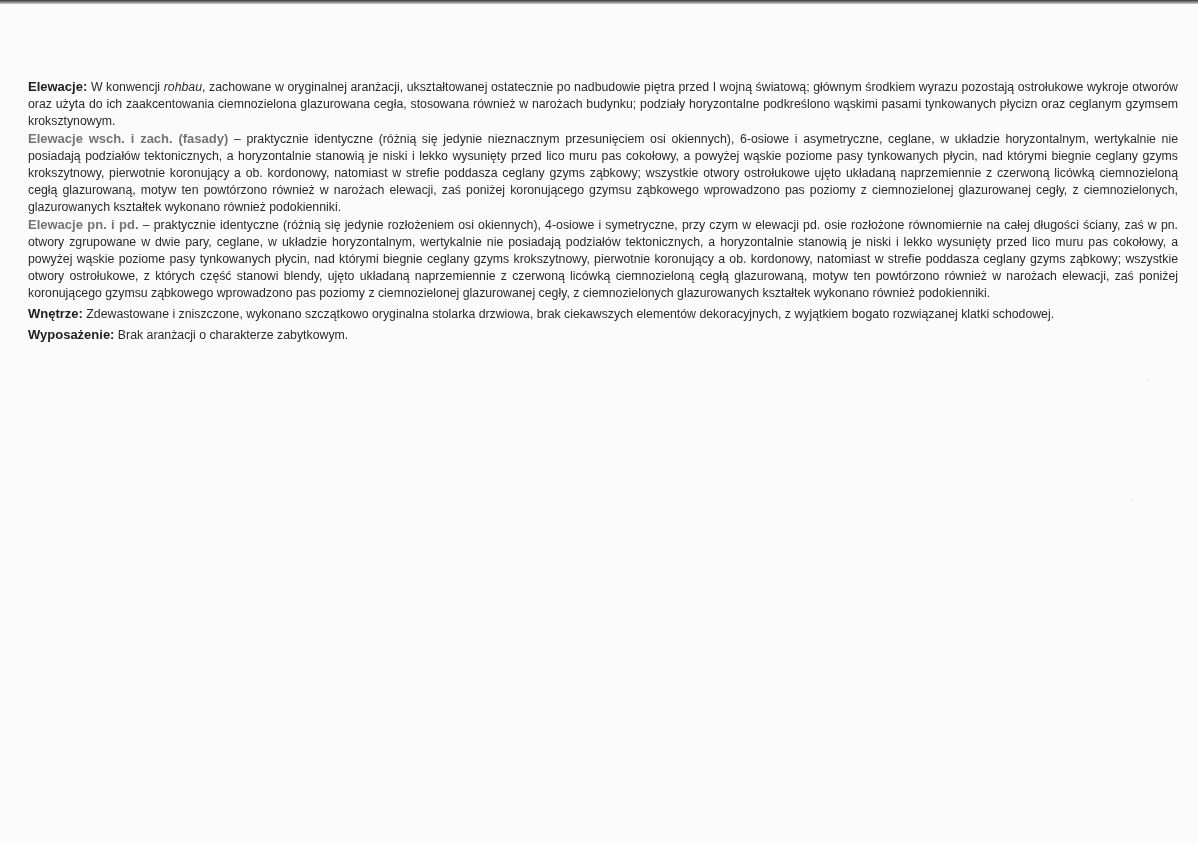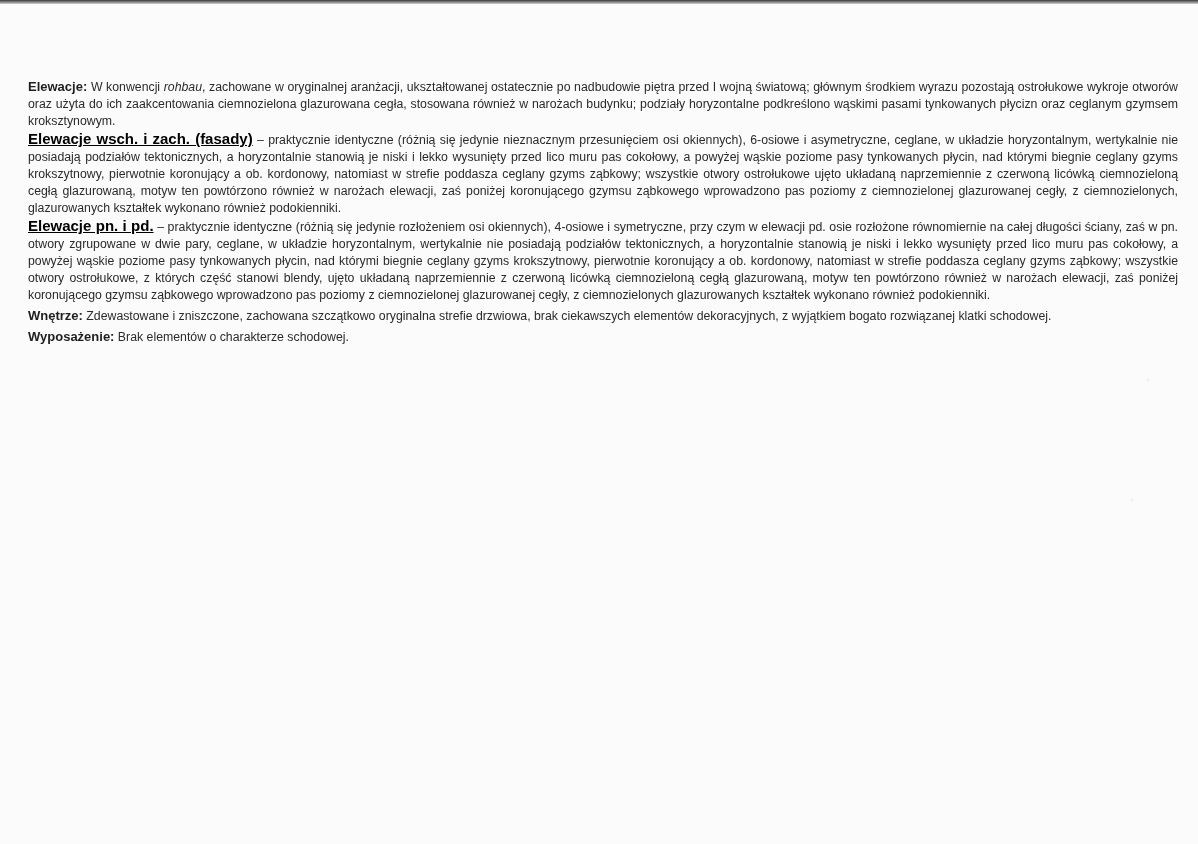--- a/index.html
+++ b/index.html
@@ -16,21 +16,21 @@
   }
   .page {
     position:absolute; left:28px; top:38px; width:1150px;
     font-size:12.3px; line-height:17px;
     text-align:justify;
     margin-top:40px;
   }
   .para { margin:0; }
   .para.gap { margin-top:3px; }
   .label { font-weight:bold; font-size:13px; color:#1e1e1e; }
-  .label-u { font-weight:bold; font-size:15px; text-decoration:underline; color:#000000; }
+  .label-u { font-weight:bold; font-size:13px; color:#737373; }
   .it { font-style:italic; }
   .scan-noise {
     position:absolute; right:18px; top:350px; width:80px; height:300px;
     background:
       radial-gradient(circle at 60% 10%, rgba(0,0,0,0.05) 1px, transparent 2px),
       radial-gradient(circle at 40% 50%, rgba(0,0,0,0.05) 1px, transparent 2px);
     pointer-events:none;
   }
 </style>
 </head>
@@ -42,20 +42,20 @@
   <p class="para">
     <span class="label">Elewacje:</span><span> W konwencji </span><span class="it">rohbau</span><span>, zachowane w oryginalnej aranżacji, ukształtowanej ostatecznie po nadbudowie piętra przed I wojną światową; głównym środkiem wyrazu pozostają ostrołukowe wykroje otworów oraz użyta do ich zaakcentowania ciemnozielona glazurowana cegła, stosowana również w narożach budynku; podziały horyzontalne podkreślono wąskimi pasami tynkowanych płycizn oraz ceglanym gzymsem kroksztynowym.</span>
   </p>
   <p class="para">
     <span class="label-u">Elewacje wsch. i zach. (fasady)</span><span> – praktycznie identyczne (różnią się jedynie nieznacznym przesunięciem osi okiennych), 6-osiowe i asymetryczne, ceglane, w układzie horyzontalnym, wertykalnie nie posiadają podziałów tektonicznych, a horyzontalnie stanowią je niski i lekko wysunięty przed lico muru pas cokołowy, a powyżej wąskie poziome pasy tynkowanych płycin, nad którymi biegnie ceglany gzyms krokszytnowy, pierwotnie koronujący a ob. kordonowy, natomiast w strefie poddasza ceglany gzyms ząbkowy; wszystkie otwory ostrołukowe ujęto układaną naprzemiennie z czerwoną licówką ciemnozieloną cegłą glazurowaną, motyw ten powtórzono również w narożach elewacji, zaś poniżej koronującego gzymsu ząbkowego wprowadzono pas poziomy z ciemnozielonej glazurowanej cegły, z ciemnozielonych, glazurowanych kształtek wykonano również podokienniki.</span>
   </p>
   <p class="para">
     <span class="label-u">Elewacje pn. i pd.</span><span> – praktycznie identyczne (różnią się jedynie rozłożeniem osi okiennych), 4-osiowe i symetryczne, przy czym w elewacji pd. osie rozłożone równomiernie na całej długości ściany, zaś w pn. otwory zgrupowane w dwie pary, ceglane, w układzie horyzontalnym, wertykalnie nie posiadają podziałów tektonicznych, a horyzontalnie stanowią je niski i lekko wysunięty przed lico muru pas cokołowy, a powyżej wąskie poziome pasy tynkowanych płycin, nad którymi biegnie ceglany gzyms krokszytnowy, pierwotnie koronujący a ob. kordonowy, natomiast w strefie poddasza ceglany gzyms ząbkowy; wszystkie otwory ostrołukowe, z których część stanowi blendy, ujęto układaną naprzemiennie z czerwoną licówką ciemnozieloną cegłą glazurowaną, motyw ten powtórzono również w narożach elewacji, zaś poniżej koronującego gzymsu ząbkowego wprowadzono pas poziomy z ciemnozielonej glazurowanej cegły, z ciemnozielonych glazurowanych kształtek wykonano również podokienniki.</span>
   </p>
   <p class="para gap">
-    <span class="label">Wnętrze:</span><span> Zdewastowane i zniszczone, zachowana szczątkowo oryginalna strefie drzwiowa, brak ciekawszych elementów dekoracyjnych, z wyjątkiem bogato rozwiązanej klatki schodowej.</span>
+    <span class="label">Wnętrze:</span><span> Zdewastowane i zniszczone, wykonano szczątkowo oryginalna stolarka drzwiowa, brak ciekawszych elementów dekoracyjnych, z wyjątkiem bogato rozwiązanej klatki schodowej.</span>
   </p>
   <p class="para gap">
-    <span class="label">Wyposażenie:</span><span> Brak elementów o charakterze schodowej.</span>
+    <span class="label">Wyposażenie:</span><span> Brak aranżacji o charakterze zabytkowym.</span>
   </p>
 </div>
 
 <div class="scan-noise"></div>
 
 </body></html>

